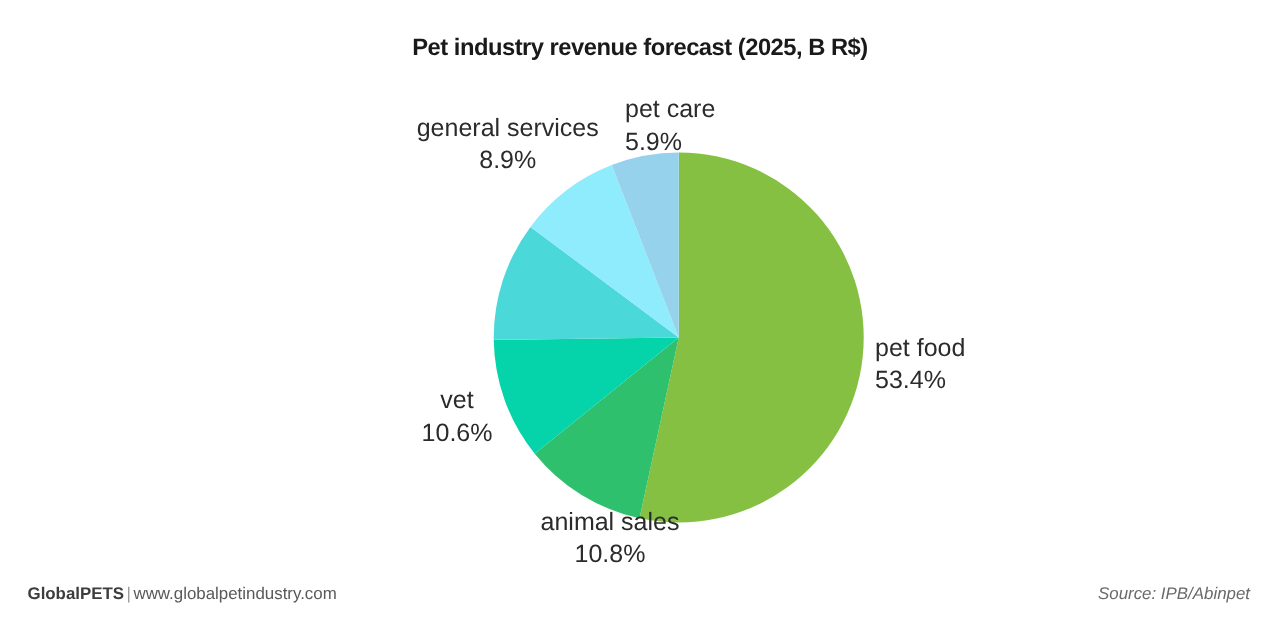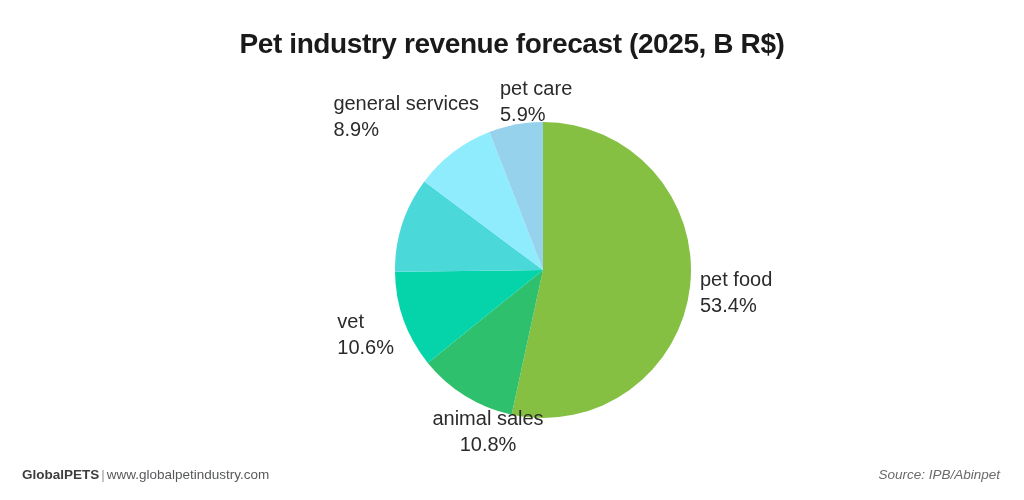--- a/index.html
+++ b/index.html
@@ -22,21 +22,21 @@
   }
 
   #chart-title {
     position: absolute;
     top: 28px;
     left: 0;
     width: 1024px;
     text-align: center;
     font-family: "Liberation Sans", sans-serif;
     font-weight: bold;
-    font-size: 28px;
+    font-size: 19px;
     letter-spacing: -0.4px;
     color: #1a1a1a;
     white-space: nowrap;
   }
 
   #plot-area {
     position: absolute;
     left: 0;
     top: 0;
     width: 1024px;
@@ -54,21 +54,21 @@
     font-family: "Liberation Sans", sans-serif;
     font-size: 20px;
     color: #2b2b2b;
     line-height: 1.32;
     white-space: nowrap;
   }
   .slice-label .lbl-name { display: block; }
   .slice-label .lbl-pct  { display: block; }
 
   
-  .anchor-end   { text-align: left; transform: translate(-100%, -50%); }
+  .anchor-end   { text-align: center; transform: translate(-100%, -50%); }
   .anchor-start { text-align: left;  transform: translate(0, -50%); }
   .anchor-mid   { text-align: center; transform: translate(-50%, -50%); }
 
   #footer {
     position: absolute;
     left: 0;
     bottom: 0;
     width: 1024px;
     height: 44px;
   }

